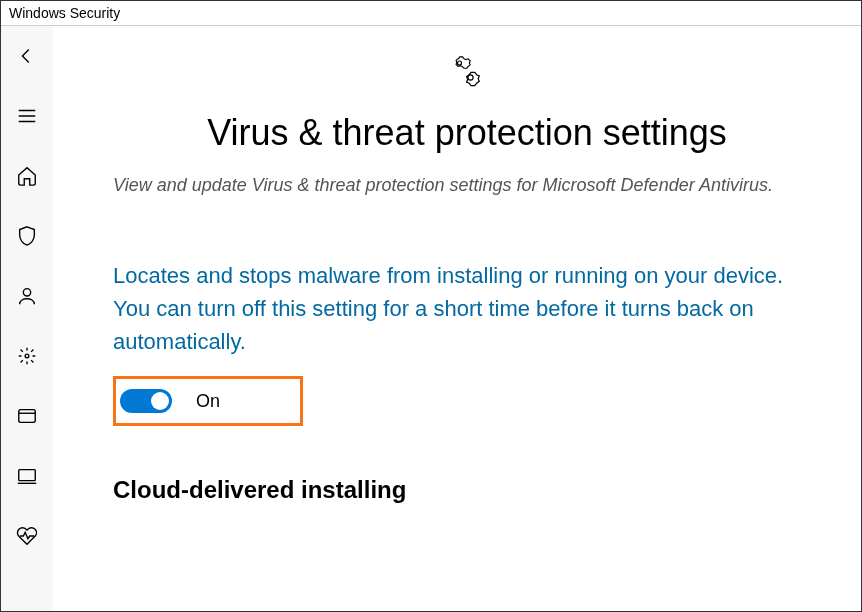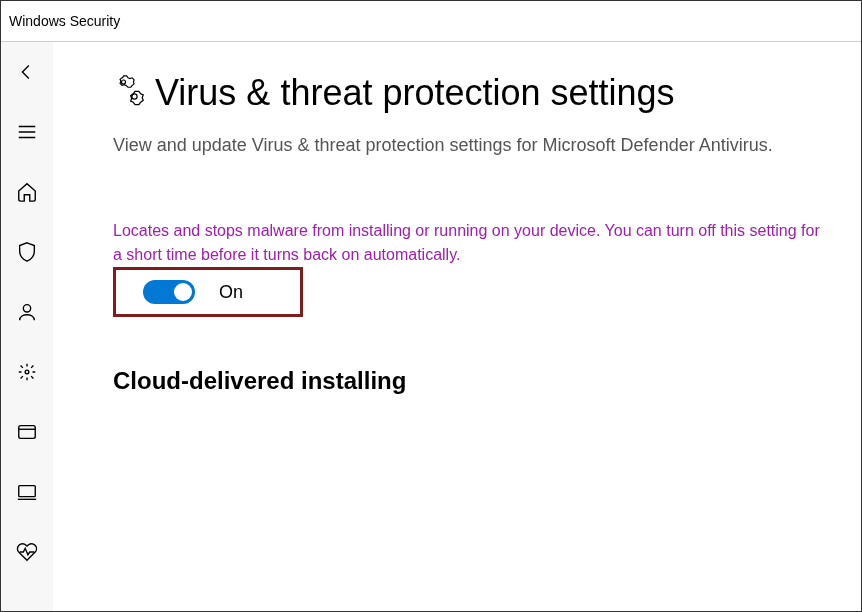--- a/index.html
+++ b/index.html
@@ -11,21 +11,21 @@
       font-family: "Segoe UI", -apple-system, sans-serif;
       width: 862px;
       height: 612px;
       background: #fff;
       border: 1px solid #333;
       overflow: hidden;
       display: flex;
       flex-direction: column;
     }
     .titlebar {
-      padding: 12px 8px;
+      padding: 4px 8px;
       font-size: 14px;
       color: #000;
       border-bottom: 1px solid #ccc;
     }
     .content {
       flex: 1;
       display: flex;
       overflow: hidden;
     }
     .sidebar {
@@ -54,22 +54,23 @@
       fill: none;
     }
     .main {
       flex: 1;
       padding: 30px 40px 0 60px;
       overflow-y: auto;
     }
     .page-header {
       display: flex;
       align-items: center;
-      gap: 6px;
+      gap: 20px;
       margin-bottom: 18px;
+      flex-direction: column;
     }
     .page-header-icon {
       width: 36px;
       height: 36px;
     }
     .page-header-icon svg {
       width: 36px;
       height: 36px;
       stroke: #000;
       stroke-width: 1.2;
@@ -78,37 +79,39 @@
     .page-title {
       font-size: 36px;
       font-weight: 400;
       color: #000;
     }
     .page-subtitle {
       font-size: 18px;
       color: #555;
       line-height: 1.5;
       margin-bottom: 60px;
+      font-style: italic;
     }
     .section-title {
       font-size: 24px;
       font-weight: 600;
       color: #000;
       margin-bottom: 12px;
     }
     .section-desc {
-      font-size: 16px;
-      color: #a21caf;
+      font-size: 22px;
+      color: #0369a1;
       line-height: 1.5;
+      margin-bottom: 18px;
     }
     .toggle-highlight {
-      border: 3px solid #7f1d1d;
+      border: 3px solid #f97316;
       display: inline-flex;
       align-items: center;
-      padding: 10px 27px;
+      padding: 10px 4px;
       width: 190px;
       margin-bottom: 50px;
     }
     .toggle {
       width: 52px;
       height: 24px;
       border-radius: 12px;
       background: #0078d4;
       position: relative;
       cursor: pointer;

